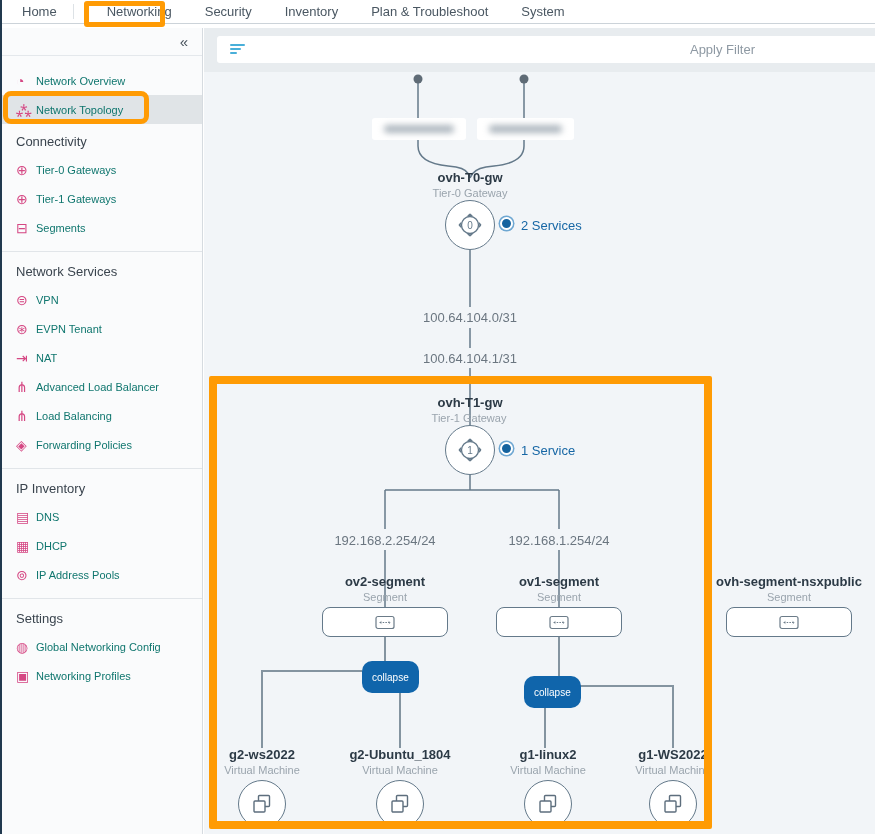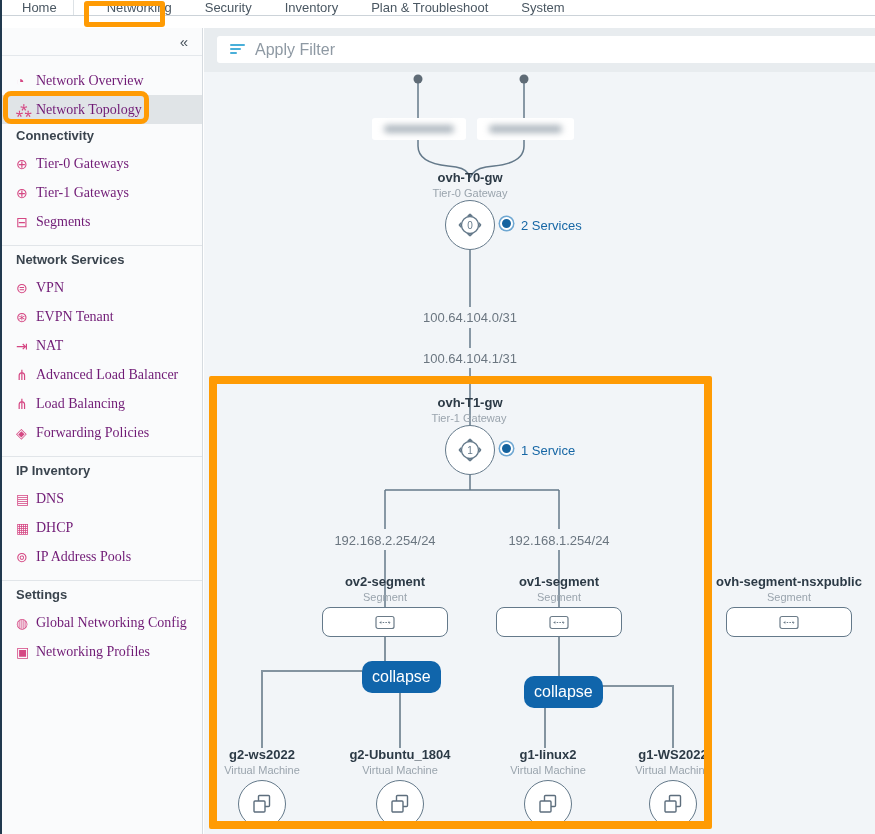--- a/index.html
+++ b/index.html
@@ -1,69 +1,69 @@
 <!DOCTYPE html>
 <html><head>
 <meta charset="utf-8">
 <style>
   * { box-sizing: border-box; margin: 0; padding: 0; }
   html,body { width: 875px; height: 834px; overflow: hidden;
     font-family: "Liberation Sans", sans-serif; background:#fff; position:relative; }
   .edge-line { position:absolute; left:0; top:0; width:2px; height:834px; background:#21394e; z-index:20; }
 
   
-  .topnav { position:absolute; left:0; top:0; width:875px; height:16px; background:#fff;
+  .topnav { position:absolute; left:0; top:0; width:875px; height:24px; background:#fff;
     border-bottom:1px solid #ccd3d9; display:flex; align-items:center; padding-left:22px; z-index:5; }
   .navitem { font-size:13px; color:#4a5762; margin-right:33px; white-space:nowrap; cursor:pointer; }
   .nav-sep { width:1px; height:15px; background:#dde2e6; margin:0 33px 0 0; margin-left:-17px; }
 
   
   .sidebar { position:absolute; left:0; top:28px; width:203px; height:806px; background:#fafbfc;
     border-right:1px solid #d6dbe0; z-index:4; }
   .side-head { height:28px; border-bottom:1px solid #e4e8ec; display:flex; align-items:center;
     justify-content:flex-end; padding-right:14px; color:#47525c; font-size:15px; }
   .collapse-arrow { cursor:pointer; line-height:1; }
   .sitem { height:29px; display:flex; align-items:center; padding-left:16px; cursor:pointer; }
   .sitem.selected { background:#e0e4e7; }
   .sicon { color:#d54783; font-size:14px; width:20px; display:inline-block; text-align:left; }
-  .slabel { font-size:14px; color:#701a75; white-space:nowrap;font-family:Liberation Serif, serif; }
-  .shead { font-size:13px; font-weight:bold; color:#3a444e; padding:4px 0 6px 16px; }
+  .slabel { font-size:11px; color:#0f766e; white-space:nowrap; }
+  .shead { font-size:13px; font-weight:normal; color:#3a444e; padding:10px 0 6px 16px; }
   .sdiv { height:1px; background:#e1e5e9; margin:9px 0 2px 0; }
 
   
   .main { position:absolute; left:204px; top:28px; width:671px; height:806px; background:#e8ecef; }
   .filter-band { position:absolute; left:0; top:0; width:671px; height:44px; background:#e8ecef; }
   .filter-bar { position:absolute; left:13px; top:8px; width:658px; height:27px; background:#fff;
     border-radius:3px 0 0 3px; display:flex; align-items:center; padding-left:13px; }
   .filter-icon { width:16px; height:12px; position:relative; margin-right:9px; }
   .filter-icon i { position:absolute; left:0; height:2px; background:#49afd9; border-radius:1px; display:block; }
   .filter-icon i:nth-child(1){ top:0; width:15px; }
   .filter-icon i:nth-child(2){ top:4px; width:11px; }
   .filter-icon i:nth-child(3){ top:8px; width:7px; }
-  .filter-input { border:none; outline:none; font-size:16px; color:#5b6770; width:500px; background:transparent;
-    font-family:"Liberation Sans",sans-serif; }
+  .filter-input { border:none; outline:none; font-size:13px; color:#5b6770; width:500px; background:transparent;
+    font-family:"Liberation Sans",sans-serif;text-align:right; }
   .filter-input::placeholder { color:#8e99a3; opacity:1; }
 
   .canvas { position:absolute; left:0; top:44px; width:773px; height:762px; background:#f2f5f8; overflow:hidden; }
   .canvas svg.wires { position:absolute; left:0; top:0; z-index:0; }
 
   .nodetitle { position:absolute; font-size:13px; font-weight:bold; color:#2c3a46; text-align:center; z-index:2; white-space:nowrap; }
   .nodesub { position:absolute; font-size:11px; color:#9aa4ad; text-align:center; z-index:2; }
   .iplabel { position:absolute; font-size:13px; color:#6b7680; text-align:center; z-index:2; white-space:nowrap; }
   .gwcircle { position:absolute; width:50px; height:50px; border:1.5px solid #64798a; border-radius:50%;
     background:#fff; z-index:2; display:flex; align-items:center; justify-content:center; cursor:pointer; }
   .svcbadge { position:absolute; width:13px; height:13px; border-radius:50%; background:#15639f;
     border:2px solid #fff; box-shadow:0 0 0 1.5px #6ea7d2; z-index:2; cursor:pointer; }
   .svclink { position:absolute; font-size:13px; color:#1767a5; z-index:2; cursor:pointer; white-space:nowrap; }
   .segrect { position:absolute; width:126px; height:30px; background:#fff; border:1.5px solid #64798a;
     border-radius:8px; z-index:2; display:flex; align-items:center; justify-content:center; cursor:pointer; }
   .vmcircle { position:absolute; width:48px; height:48px; border:1.5px solid #64798a; border-radius:50%;
     background:#fff; z-index:2; display:flex; align-items:center; justify-content:center; cursor:pointer; }
   .pill { position:absolute; height:20px; padding:16px 10px; background:#1065ab; border-radius:10px; color:#fff;
-    font-size:16px; display:flex; align-items:center; justify-content:center; z-index:3; cursor:pointer; }
+    font-size:10px; display:flex; align-items:center; justify-content:center; z-index:3; cursor:pointer; }
   .smudgebox { position:absolute; width:94px; height:22px; background:#fff; border-radius:3px; z-index:2; }
   .smudge { margin:7px 12px; height:8px; background:#aeb7bf; border-radius:4px; filter:blur(3px); }
 
   
   .ann { position:absolute; border:5px solid #ff9b04; border-radius:5px; z-index:10; pointer-events:none; }
   .ann-nav { left:84px; top:1px; width:81px; height:26px; border-radius:3px; }
   .ann-side { left:3px; top:91px; width:146px; height:33px; border-radius:8px; }
   .ann-canvas { left:5px; top:304px; width:503px; height:453px; border-width:8px; border-radius:2px; }
 </style>
 </head>

